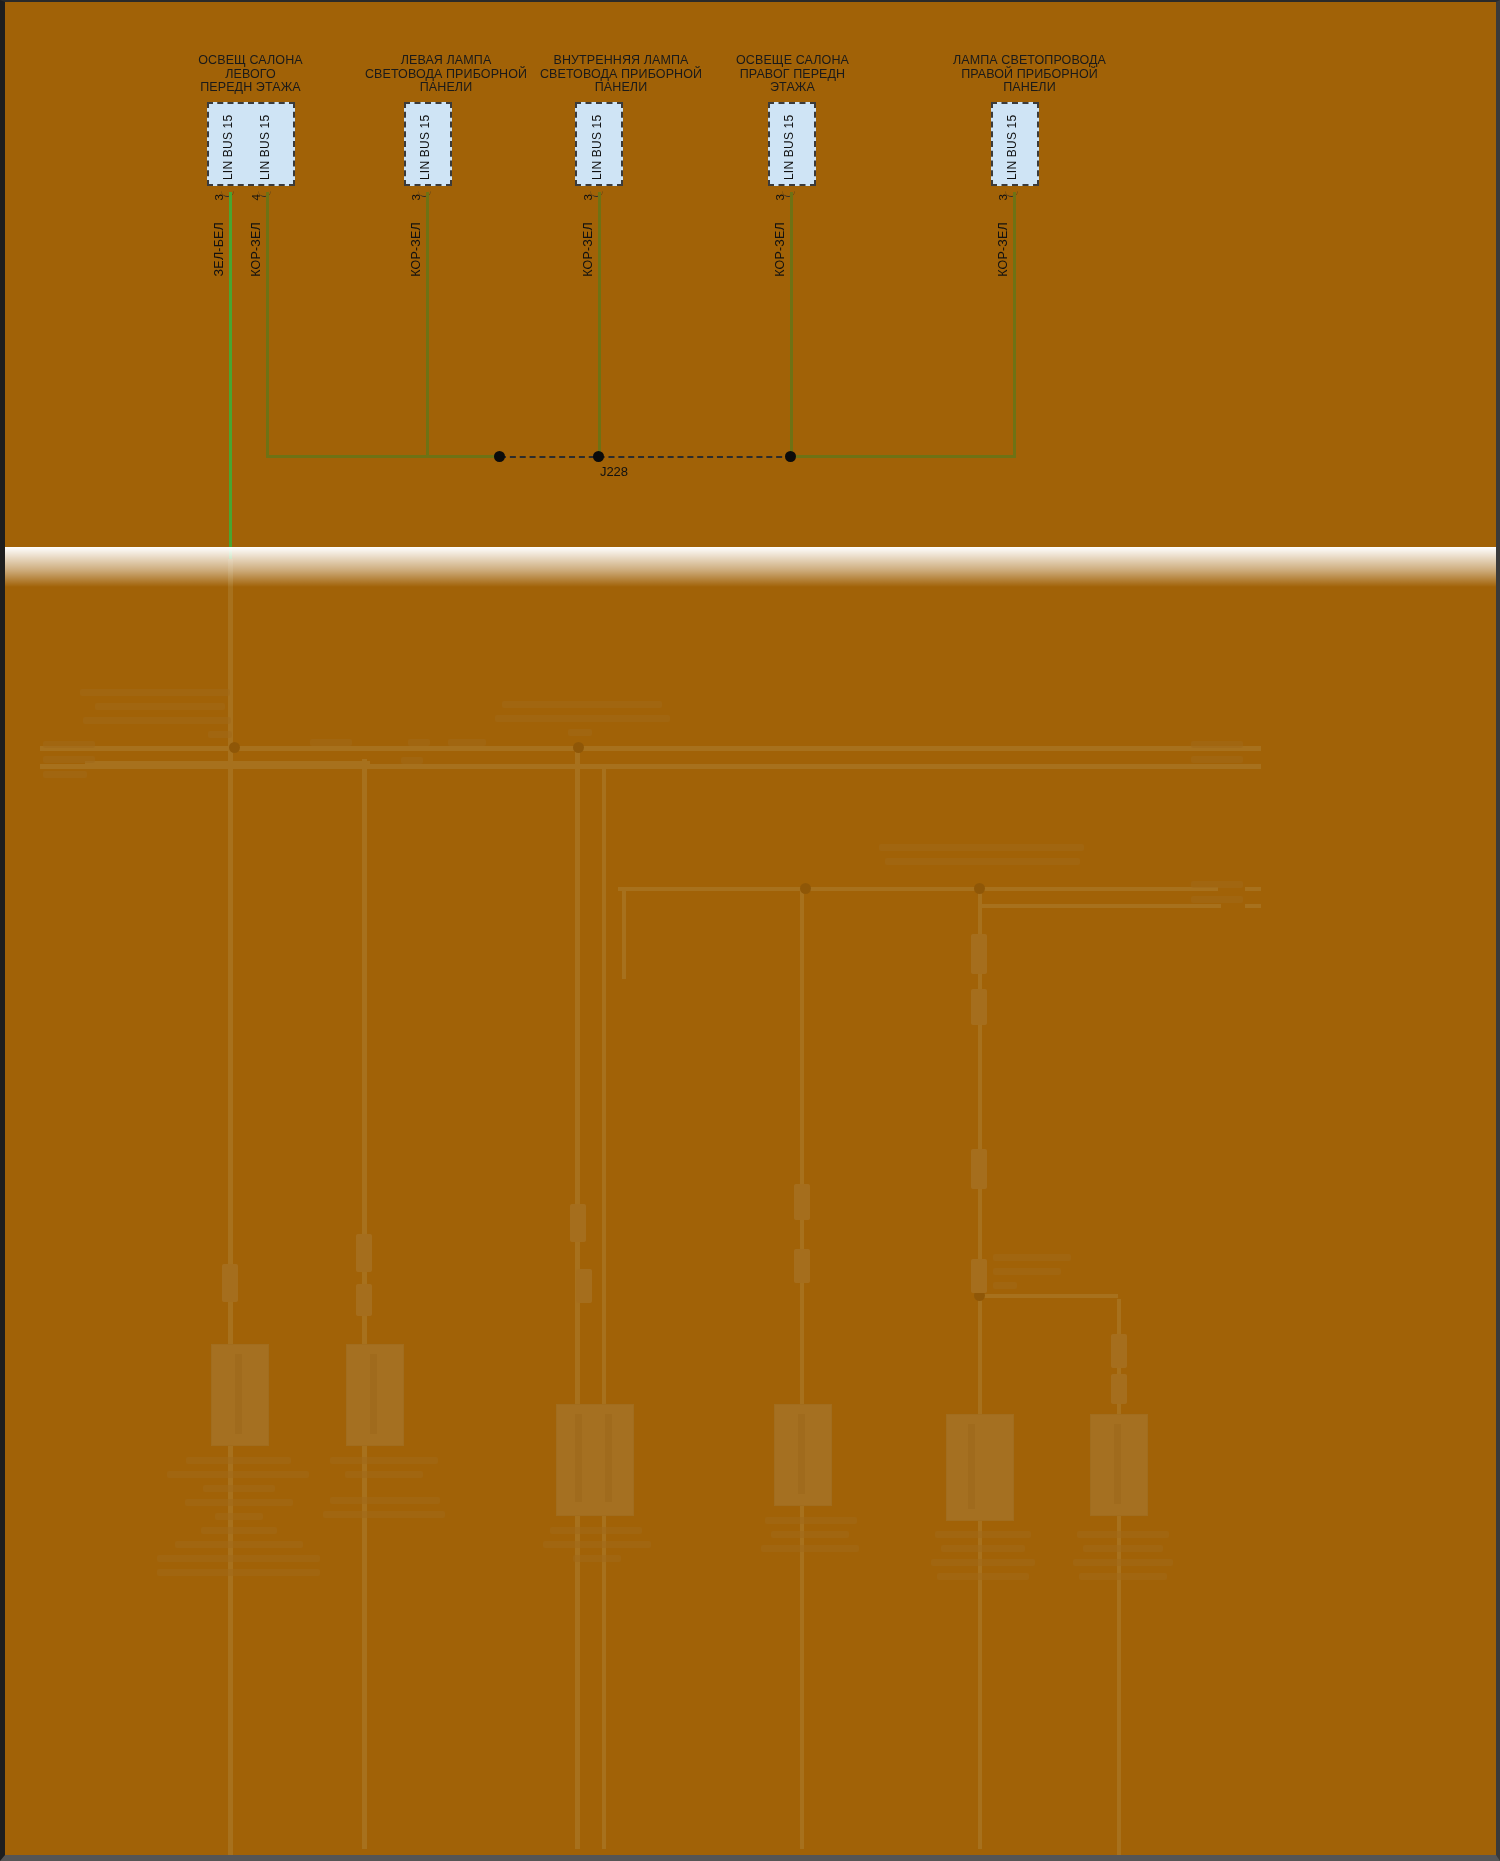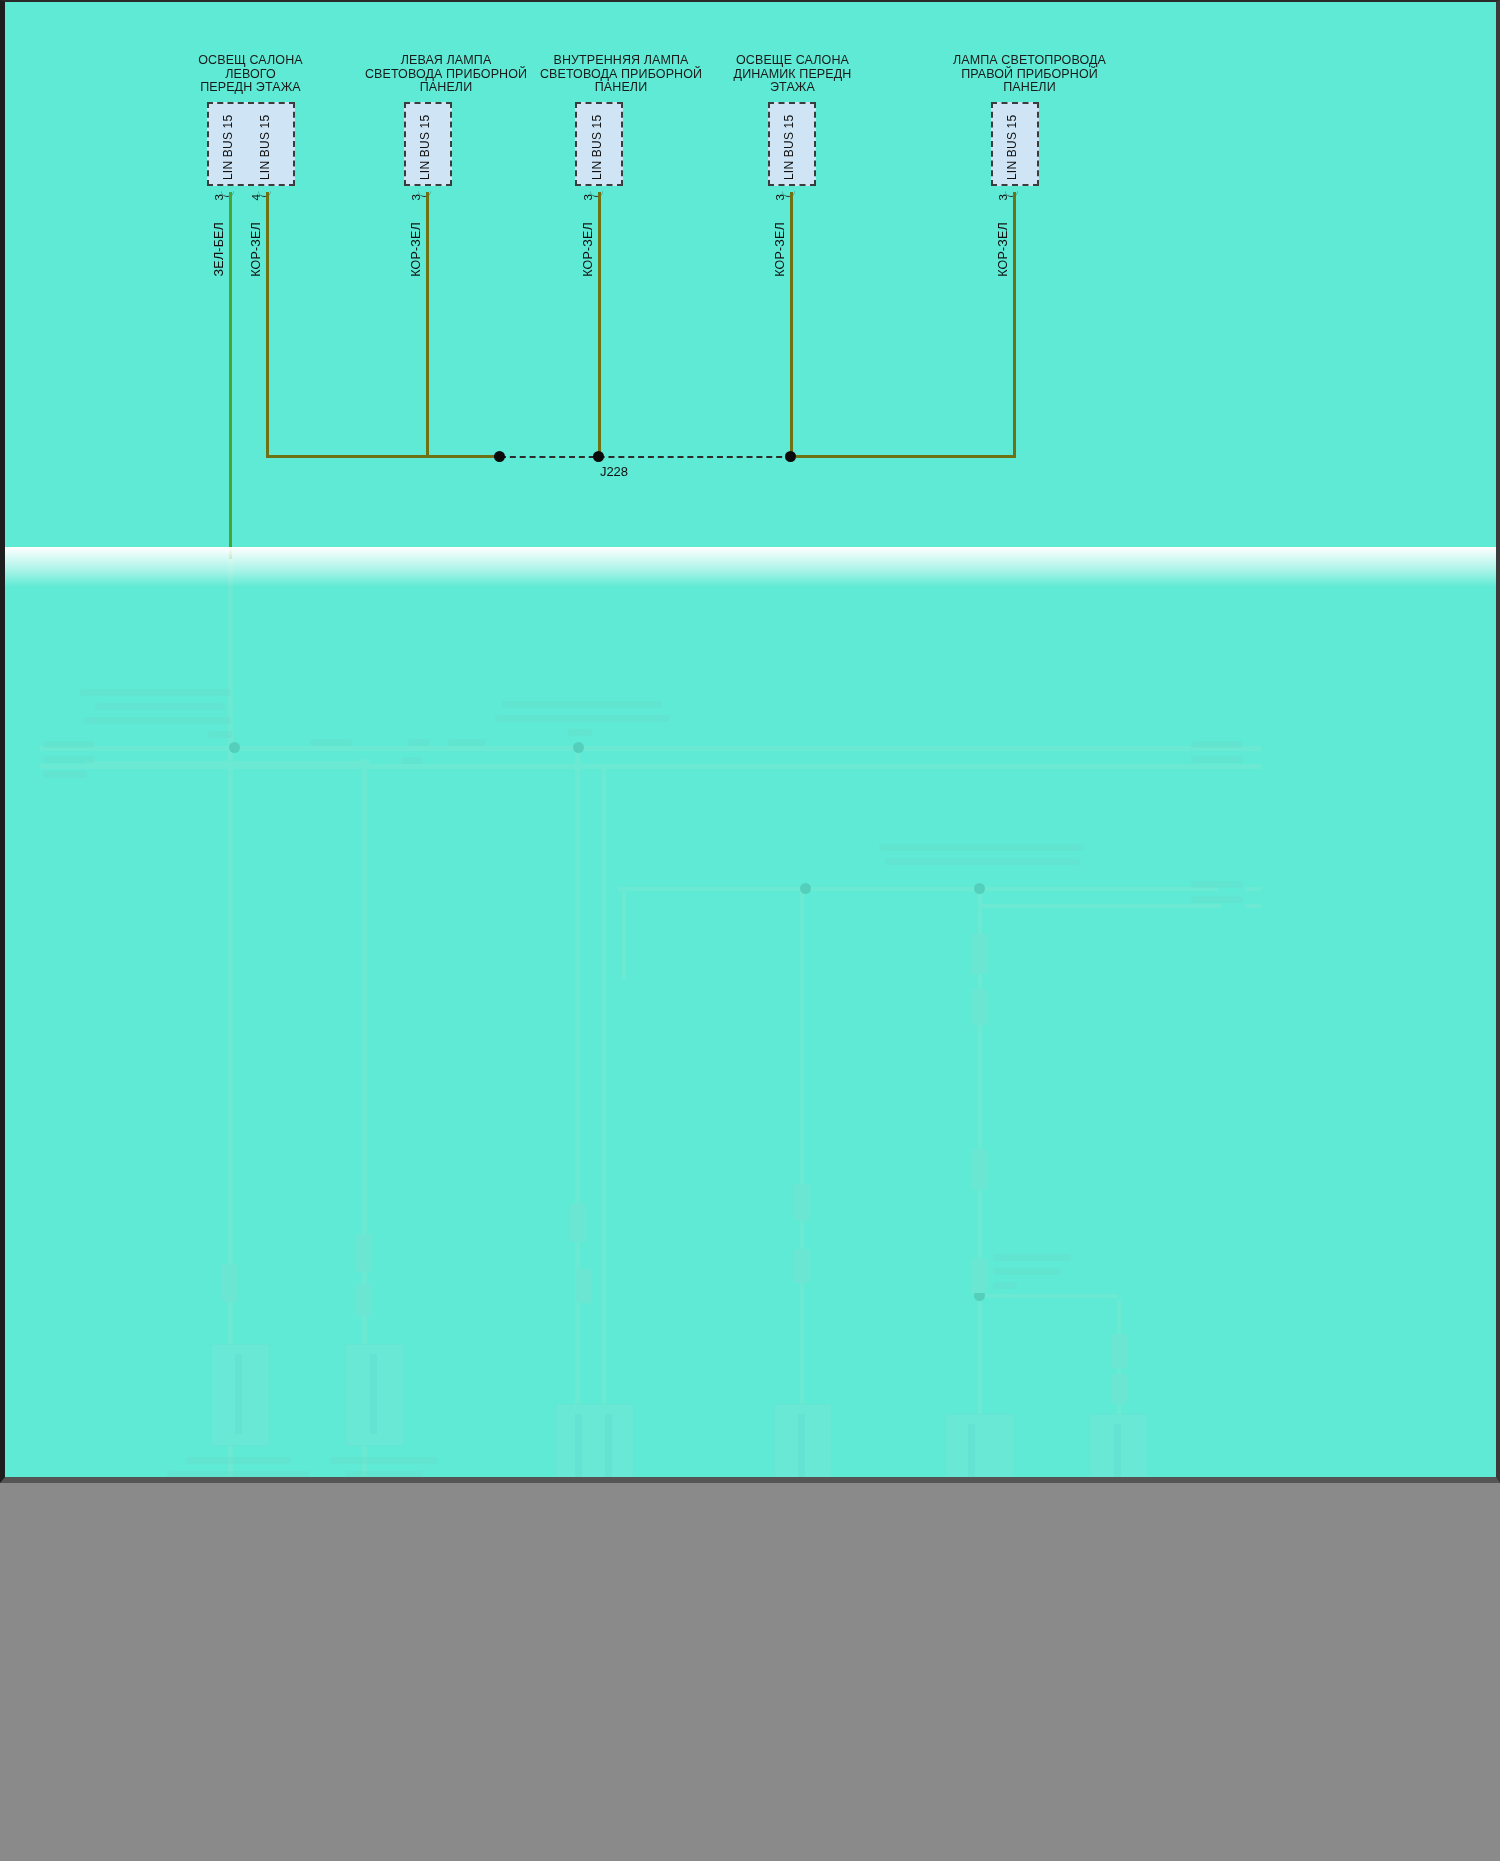--- a/index.html
+++ b/index.html
@@ -1,21 +1,21 @@
 <!DOCTYPE html>
 <html><head>
 <meta charset="utf-8">
 <style>
   html,body{margin:0;padding:0;background:#8a8a8a;}
   body{font-family:"Liberation Sans",sans-serif;}
 
   #page{
     position:relative;
-    width:1500px;height:1483px;
-    background:#5eead4;
+    width:1500px;height:1861px;
+    background:#a16207;
     overflow:hidden;
     box-sizing:border-box;
     border-left:5px solid #1e1e1e;
     border-top:2px solid #2a2a2a;
     border-right:4px solid #3a3a3a;
     border-bottom:6px solid #555;
   }
 
   
   #top-zone{position:absolute;left:0;top:0;width:1500px;height:557px;overflow:hidden;}
@@ -170,21 +170,21 @@
 СВЕТОВОДА ПРИБОРНОЙ
 ПАНЕЛИ</div>
     <div class="comp" style="left:570px;top:100px;width:48px;height:84px;"></div>
     <div class="vtext" style="left:585px;top:112px;height:66px;">LIN BUS 15</div>
     <div class="arc" style="left:585px;top:183px;"></div>
     <div class="pinnum" style="left:577px;top:192px;">3</div>
     <div class="wlabel" style="left:576px;top:220px;">КОР-ЗЕЛ</div>
     <div class="wire v olive" style="left:593px;top:190px;height:268px;"></div>
 
     <div class="comp-title" style="left:695px;top:52px;width:185px;">ОСВЕЩЕ САЛОНА
-ДИНАМИК ПЕРЕДН
+ПРАВОГ ПЕРЕДН
 ЭТАЖА</div>
     <div class="comp" style="left:763px;top:100px;width:48px;height:84px;"></div>
     <div class="vtext" style="left:777px;top:112px;height:66px;">LIN BUS 15</div>
     <div class="arc" style="left:777px;top:183px;"></div>
     <div class="pinnum" style="left:769px;top:192px;">3</div>
     <div class="wlabel" style="left:768px;top:220px;">КОР-ЗЕЛ</div>
     <div class="wire v olive" style="left:785px;top:190px;height:265px;"></div>
 
     <div class="comp-title" style="left:912px;top:52px;width:225px;">ЛАМПА СВЕТОПРОВОДА
 ПРАВОЙ ПРИБОРНОЙ

